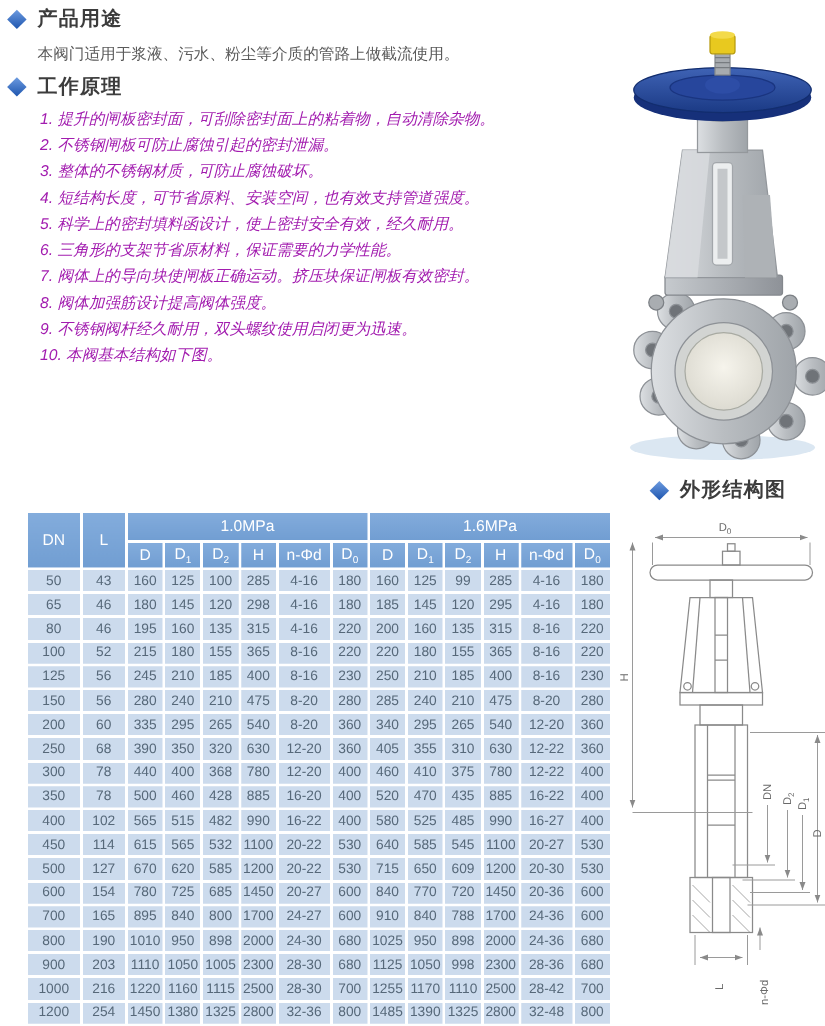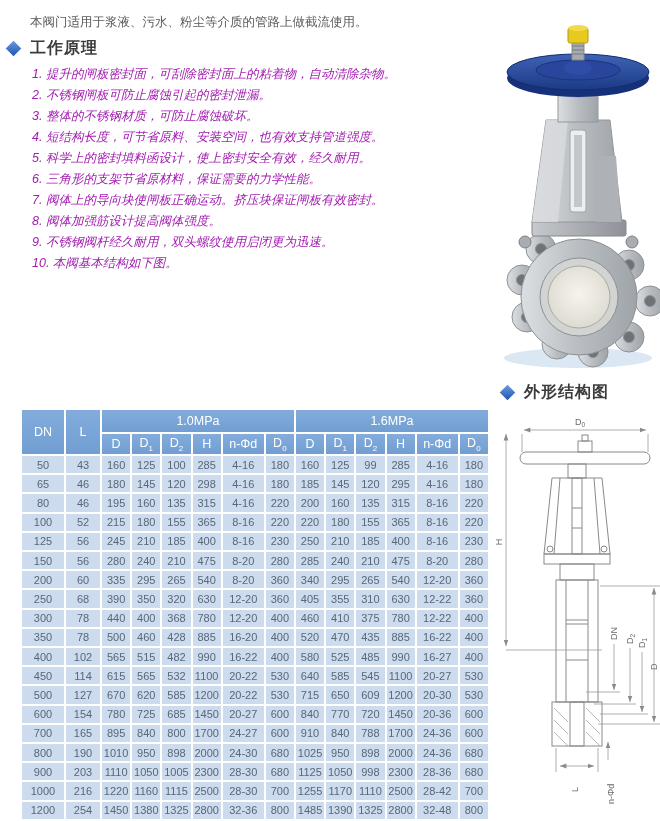--- a/index.html
+++ b/index.html
@@ -46,29 +46,33 @@
   #tech-table thead tr:first-child { height:24px; }
   #tech-table thead tr:nth-child(2) { height:22px; }
   #tech-table td { background:#ccdbed; color:#566879; font-size:11px; }
   #tech-table sub { font-size:8px; }
   #tech-table col.c-dn { width:44px; }
   #tech-table col.c-l  { width:36px; }
   #tech-table col.c-nd { width:43px; }
 
   
   .photo   { position:absolute; left:498px; top:4px; }
-  .outline-head { position:absolute; left:500px; top:382px;text-align:right; }
+  .outline-head { position:absolute; left:520px; top:382px;text-align:right; }
   .diagram { position:absolute; left:494px; top:408px; }
   .dim-label { font-size:9px; fill:#6a6a6a; }
 </style>
 </head>
 <body>
 
 <div class="left">
 
+  <div class="sec-head">
+    <span class="diamond"></span>
+    <span class="sec-title">产品用途</span>
+  </div>
   <div class="p1">本阀门适用于浆液、污水、粉尘等介质的管路上做截流使用。</div>
 
   <div class="sec-head h2m">
     <span class="diamond"></span>
     <span class="sec-title">工作原理</span>
   </div>
 
   <ol class="features">
       <li>提升的闸板密封面，可刮除密封面上的粘着物，自动清除杂物。</li>
       <li>不锈钢闸板可防止腐蚀引起的密封泄漏。</li>

